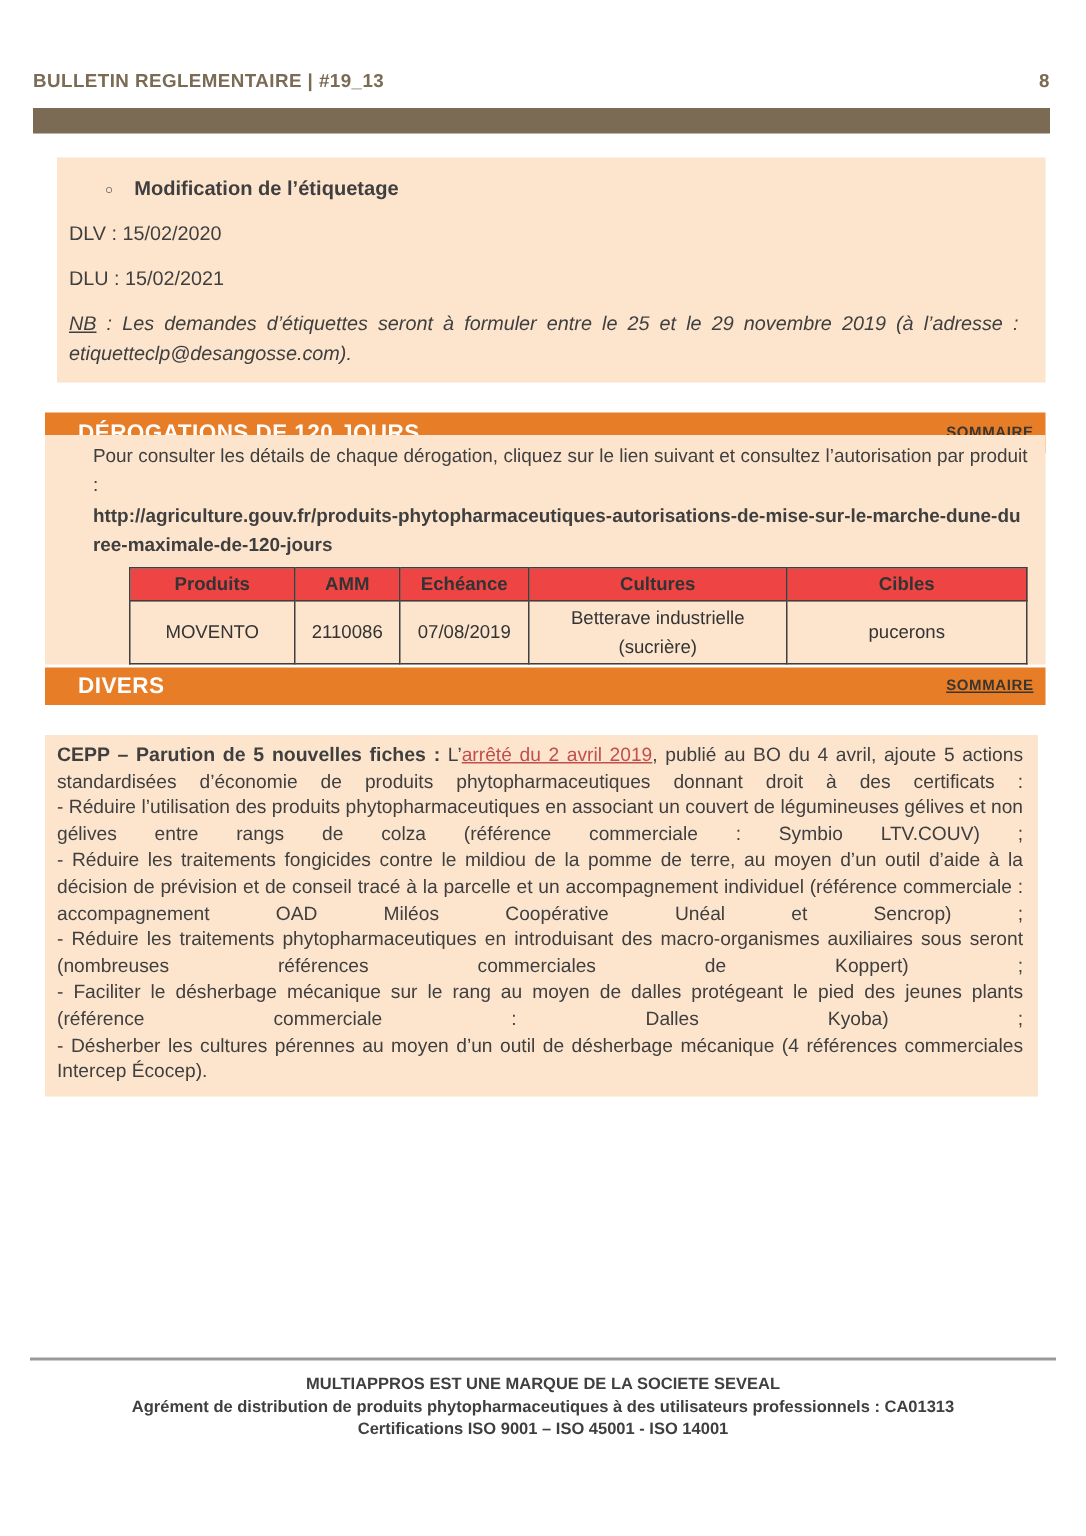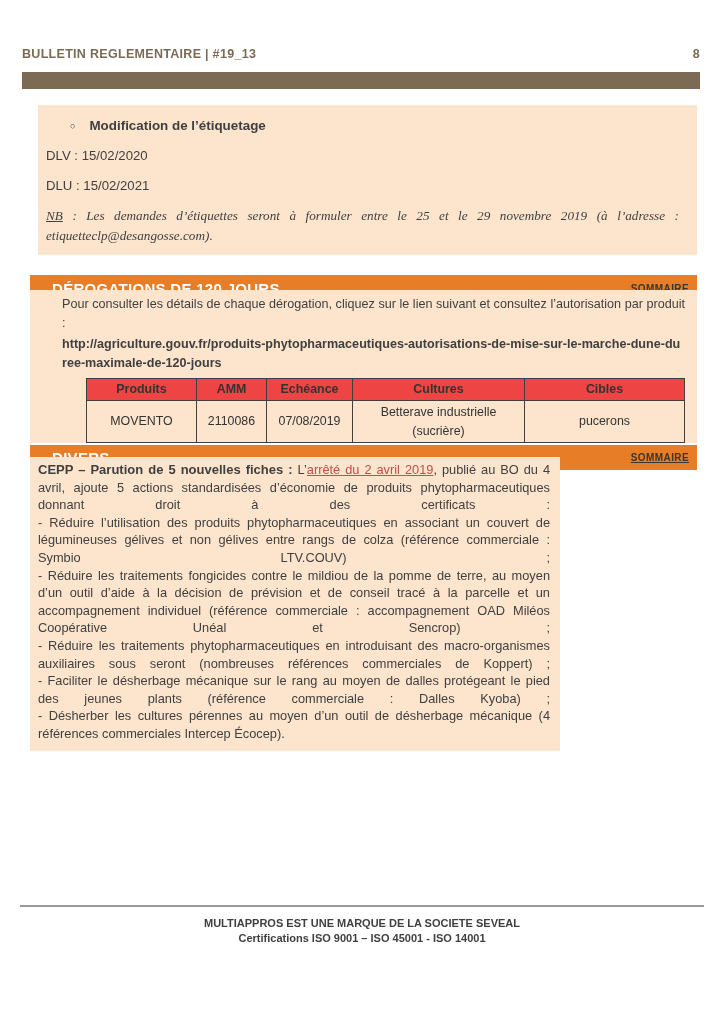--- a/index.html
+++ b/index.html
@@ -15,21 +15,21 @@
 
   
   .peach { background:#fce4cd; }
 
   .box-etiq { position:absolute; top:105px; left:38px; width:659px; height:150px;
               padding:13px 16px 0 8px; font-size:13.2px; }
   .etiq-head { padding-left:24px; display:flex; align-items:center; gap:14px; }
   .etiq-bullet { font-size:9px; line-height:1; position:relative; top:1px; }
   .etiq-head b { font-size:13.4px; }
   .etiq-line { margin-top:15px; }
-  .nb-par { margin-top:13px; font-style:italic; text-align:justify; line-height:20px; padding-right:2px;font-family:Liberation Serif, serif; }
+  .nb-par { margin-top:13px; font-style:italic; text-align:justify; line-height:20px; padding-right:2px; }
   .nb-par .u { text-decoration:underline; }
 
   
   .sec-bar { position:absolute; left:30px; width:667px; background:#e87d27;
              display:flex; align-items:center; justify-content:space-between;
              padding:0 8px 0 22px; }
   .sec-title { color:#ffffff; font-weight:bold; font-size:15px; letter-spacing:.3px; }
   .sommaire { color:#3b352e; font-weight:bold; font-size:10px; letter-spacing:.4px;
               text-decoration:underline; cursor:pointer; }
 
@@ -45,21 +45,21 @@
 
   table.derog { border-collapse:collapse; margin:5px 0 0 24px; width:599px;
                 font-size:12.4px; text-align:center; color:#333; }
   table.derog th, table.derog td { border:1.6px solid #3f3f3f; padding:1px 4px; }
   table.derog th { background:#ef4444; font-weight:bold; height:22px; }
   table.derog td { height:42px; background:#fce4cd; }
   td.cult { width:172px; } th.cult { width:172px; }
   th.c-prod { width:110px; } th.c-amm { width:70px; } th.c-ech { width:86px; }
 
   
-  .divers-body { position:absolute; top:457px; left:30px; width:530px; min-height:231px;
+  .divers-body { position:absolute; top:490px; left:30px; width:662px; min-height:231px;
                  padding:4px 10px 8px 8px; font-size:12.8px; line-height:17.6px; color:#3f3f3f; }
   .jp { text-align:justify; }
   .spread { text-align:justify; text-align-last:justify; -moz-text-align-last:justify; }
   .red-link { color:#c0504d; text-decoration:underline; cursor:pointer; }
   .divers-body b { font-size:13px; }
 
   
   .foot-rule { position:absolute; top:905px; left:20px; width:684px;
                border-top:2px solid #9a9a9a; }
   .footer { position:absolute; top:916px; left:0; width:724px; text-align:center;
@@ -128,16 +128,17 @@
     <p class="spread">- Réduire l’utilisation des produits phytopharmaceutiques en associant un couvert de légumineuses gélives et non gélives entre rangs de colza (référence commerciale : Symbio LTV.COUV) ;</p>
     <p class="spread">- Réduire les traitements fongicides contre le mildiou de la pomme de terre, au moyen d’un outil d’aide à la décision de prévision et de conseil tracé à la parcelle et un accompagnement individuel (référence commerciale : accompagnement OAD Miléos Coopérative Unéal et Sencrop) ;</p>
     <p class="spread">- Réduire les traitements phytopharmaceutiques en introduisant des macro-organismes auxiliaires sous seront (nombreuses références commerciales de Koppert) ;</p>
     <p class="spread">- Faciliter le désherbage mécanique sur le rang au moyen de dalles protégeant le pied des jeunes plants (référence commerciale : Dalles Kyoba) ;</p>
     <p class="jp">- Désherber les cultures pérennes au moyen d’un outil de désherbage mécanique (4 références commerciales Intercep Écocep).</p>
   </div>
 
   <div class="foot-rule"></div>
   <div class="footer">
     <div>MULTIAPPROS EST UNE MARQUE DE LA SOCIETE SEVEAL</div>
+    <div>Agrément de distribution de produits phytopharmaceutiques à des utilisateurs professionnels : CA01313</div>
     <div>Certifications ISO 9001 – ISO 45001 - ISO 14001</div>
   </div>
 
 </div>
 
 </body></html>

